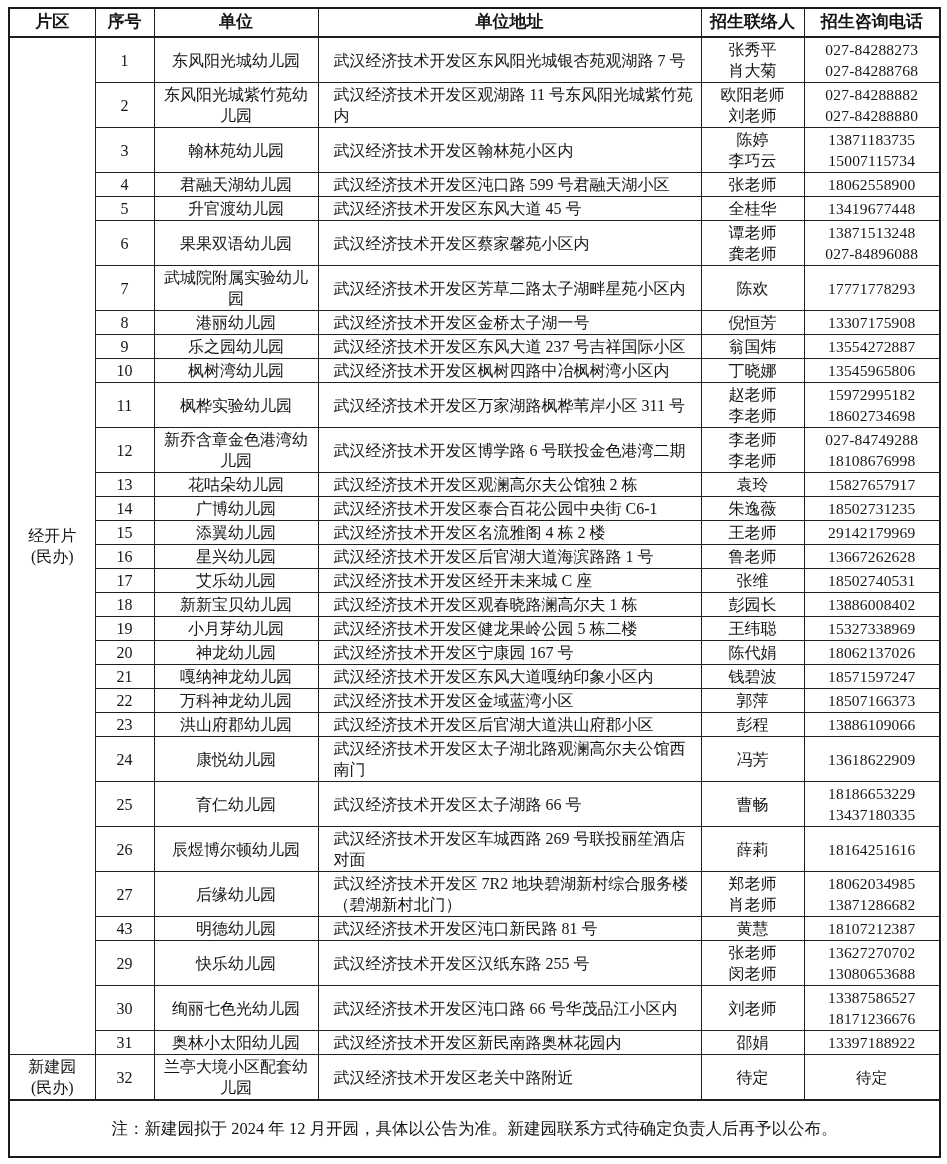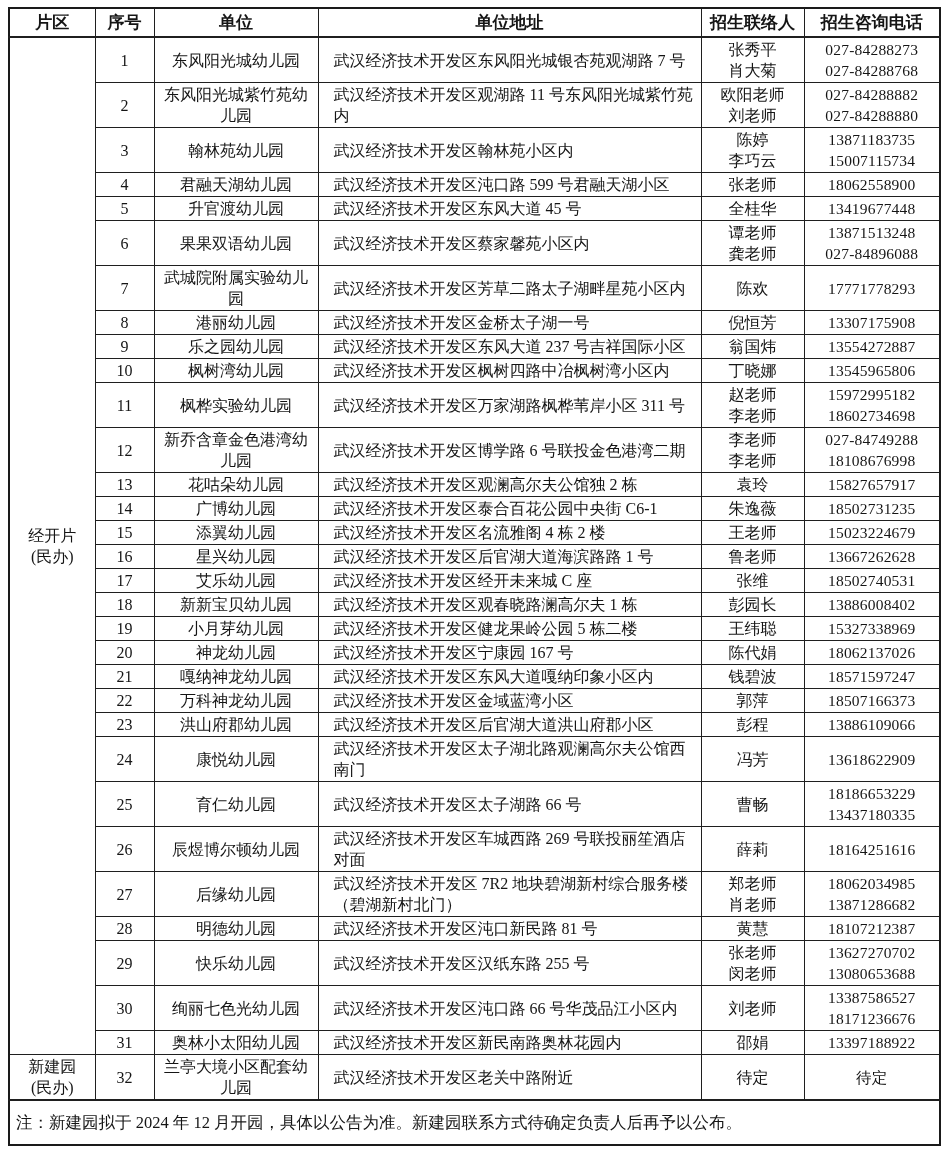--- a/index.html
+++ b/index.html
@@ -30,38 +30,39 @@
     font-size: 16px;
     line-height: 21px;
     overflow-wrap: break-word;
   }
   th {
     font-size: 17px;
     font-weight: bold;
     text-align: center;
     padding: 3px 2px;
     border-bottom-width: 2px;
+    font-family: Liberation Mono, monospace;
   }
   col.c-district { width: 86px; }
   col.c-no       { width: 59px; }
   col.c-name     { width: 164px; }
   col.c-addr     { width: 383px; }
   col.c-contact  { width: 103px; }
   col.c-phone    { width: 136px; }
 
   td.cell { text-align: center; }
   td.addr { text-align: left; padding-left: 15px; padding-right: 4px; }
   td.district,
   td.contact,
   td.phone { white-space: pre-line; }
   td.phone { font-size: 15.5px; letter-spacing: 0.2px; text-align: center; }
   tfoot td {
-    text-align: left;
+    text-align: center;
     font-size: 16.5px;
-    padding: 11px 6px;
+    padding: 17px 6px;
     border-top-width: 2px;
     margin-top: 44px;
   }
 </style>
 </head>
 <body>
 
 <div class="page">
   <table class="roster">
     <colgroup>
@@ -193,21 +194,21 @@
     <td class="cell">广博幼儿园</td>
     <td class="cell addr">武汉经济技术开发区泰合百花公园中央街 C6-1</td>
     <td class="cell contact">朱逸薇</td>
     <td class="cell phone">18502731235</td>
   </tr>
         <tr>
     <td class="cell">15</td>
     <td class="cell">添翼幼儿园</td>
     <td class="cell addr">武汉经济技术开发区名流雅阁 4 栋 2 楼</td>
     <td class="cell contact">王老师</td>
-    <td class="cell phone">15023224679</td>
+    <td class="cell phone">29142179969</td>
   </tr>
         <tr>
     <td class="cell">16</td>
     <td class="cell">星兴幼儿园</td>
     <td class="cell addr">武汉经济技术开发区后官湖大道海滨路路 1 号</td>
     <td class="cell contact">鲁老师</td>
     <td class="cell phone">13667262628</td>
   </tr>
         <tr>
     <td class="cell">17</td>
@@ -283,21 +284,21 @@
         <tr>
     <td class="cell">27</td>
     <td class="cell">后缘幼儿园</td>
     <td class="cell addr">武汉经济技术开发区 7R2 地块碧湖新村综合服务楼（碧湖新村北门）</td>
     <td class="cell contact">郑老师
 肖老师</td>
     <td class="cell phone">18062034985
 13871286682</td>
   </tr>
         <tr>
-    <td class="cell">28</td>
+    <td class="cell">43</td>
     <td class="cell">明德幼儿园</td>
     <td class="cell addr">武汉经济技术开发区沌口新民路 81 号</td>
     <td class="cell contact">黄慧</td>
     <td class="cell phone">18107212387</td>
   </tr>
         <tr>
     <td class="cell">29</td>
     <td class="cell">快乐幼儿园</td>
     <td class="cell addr">武汉经济技术开发区汉纸东路 255 号</td>
     <td class="cell contact">张老师

